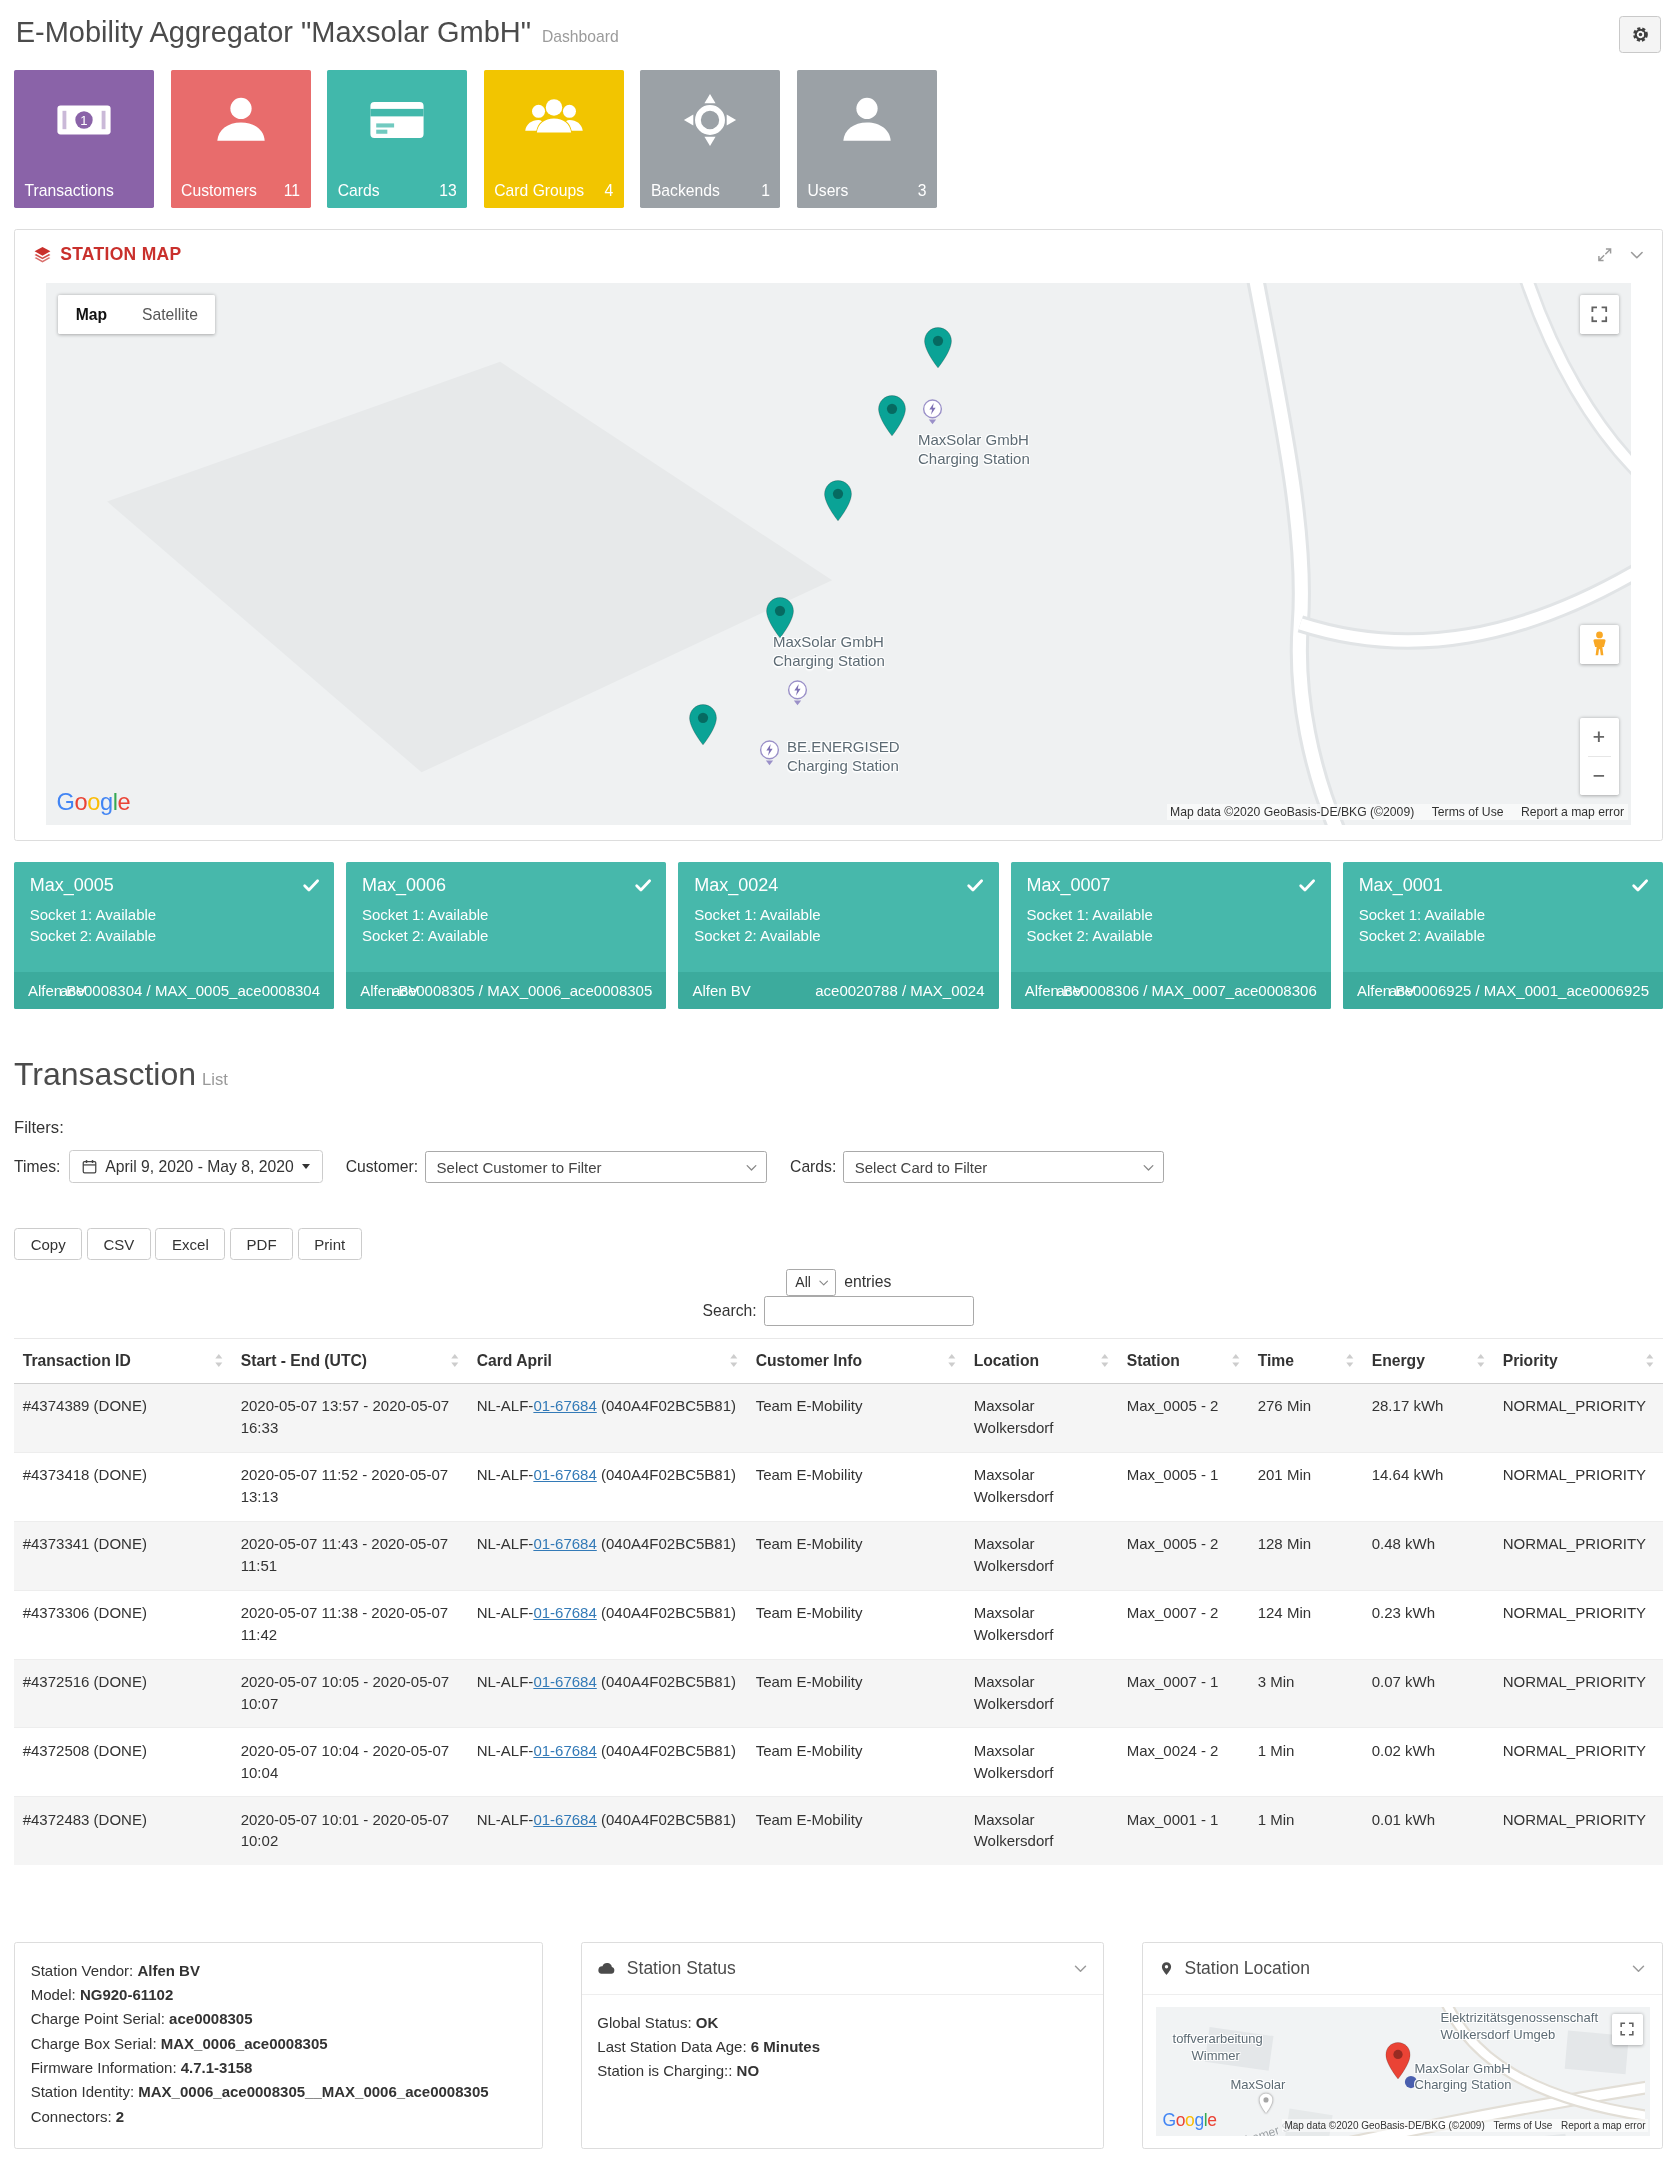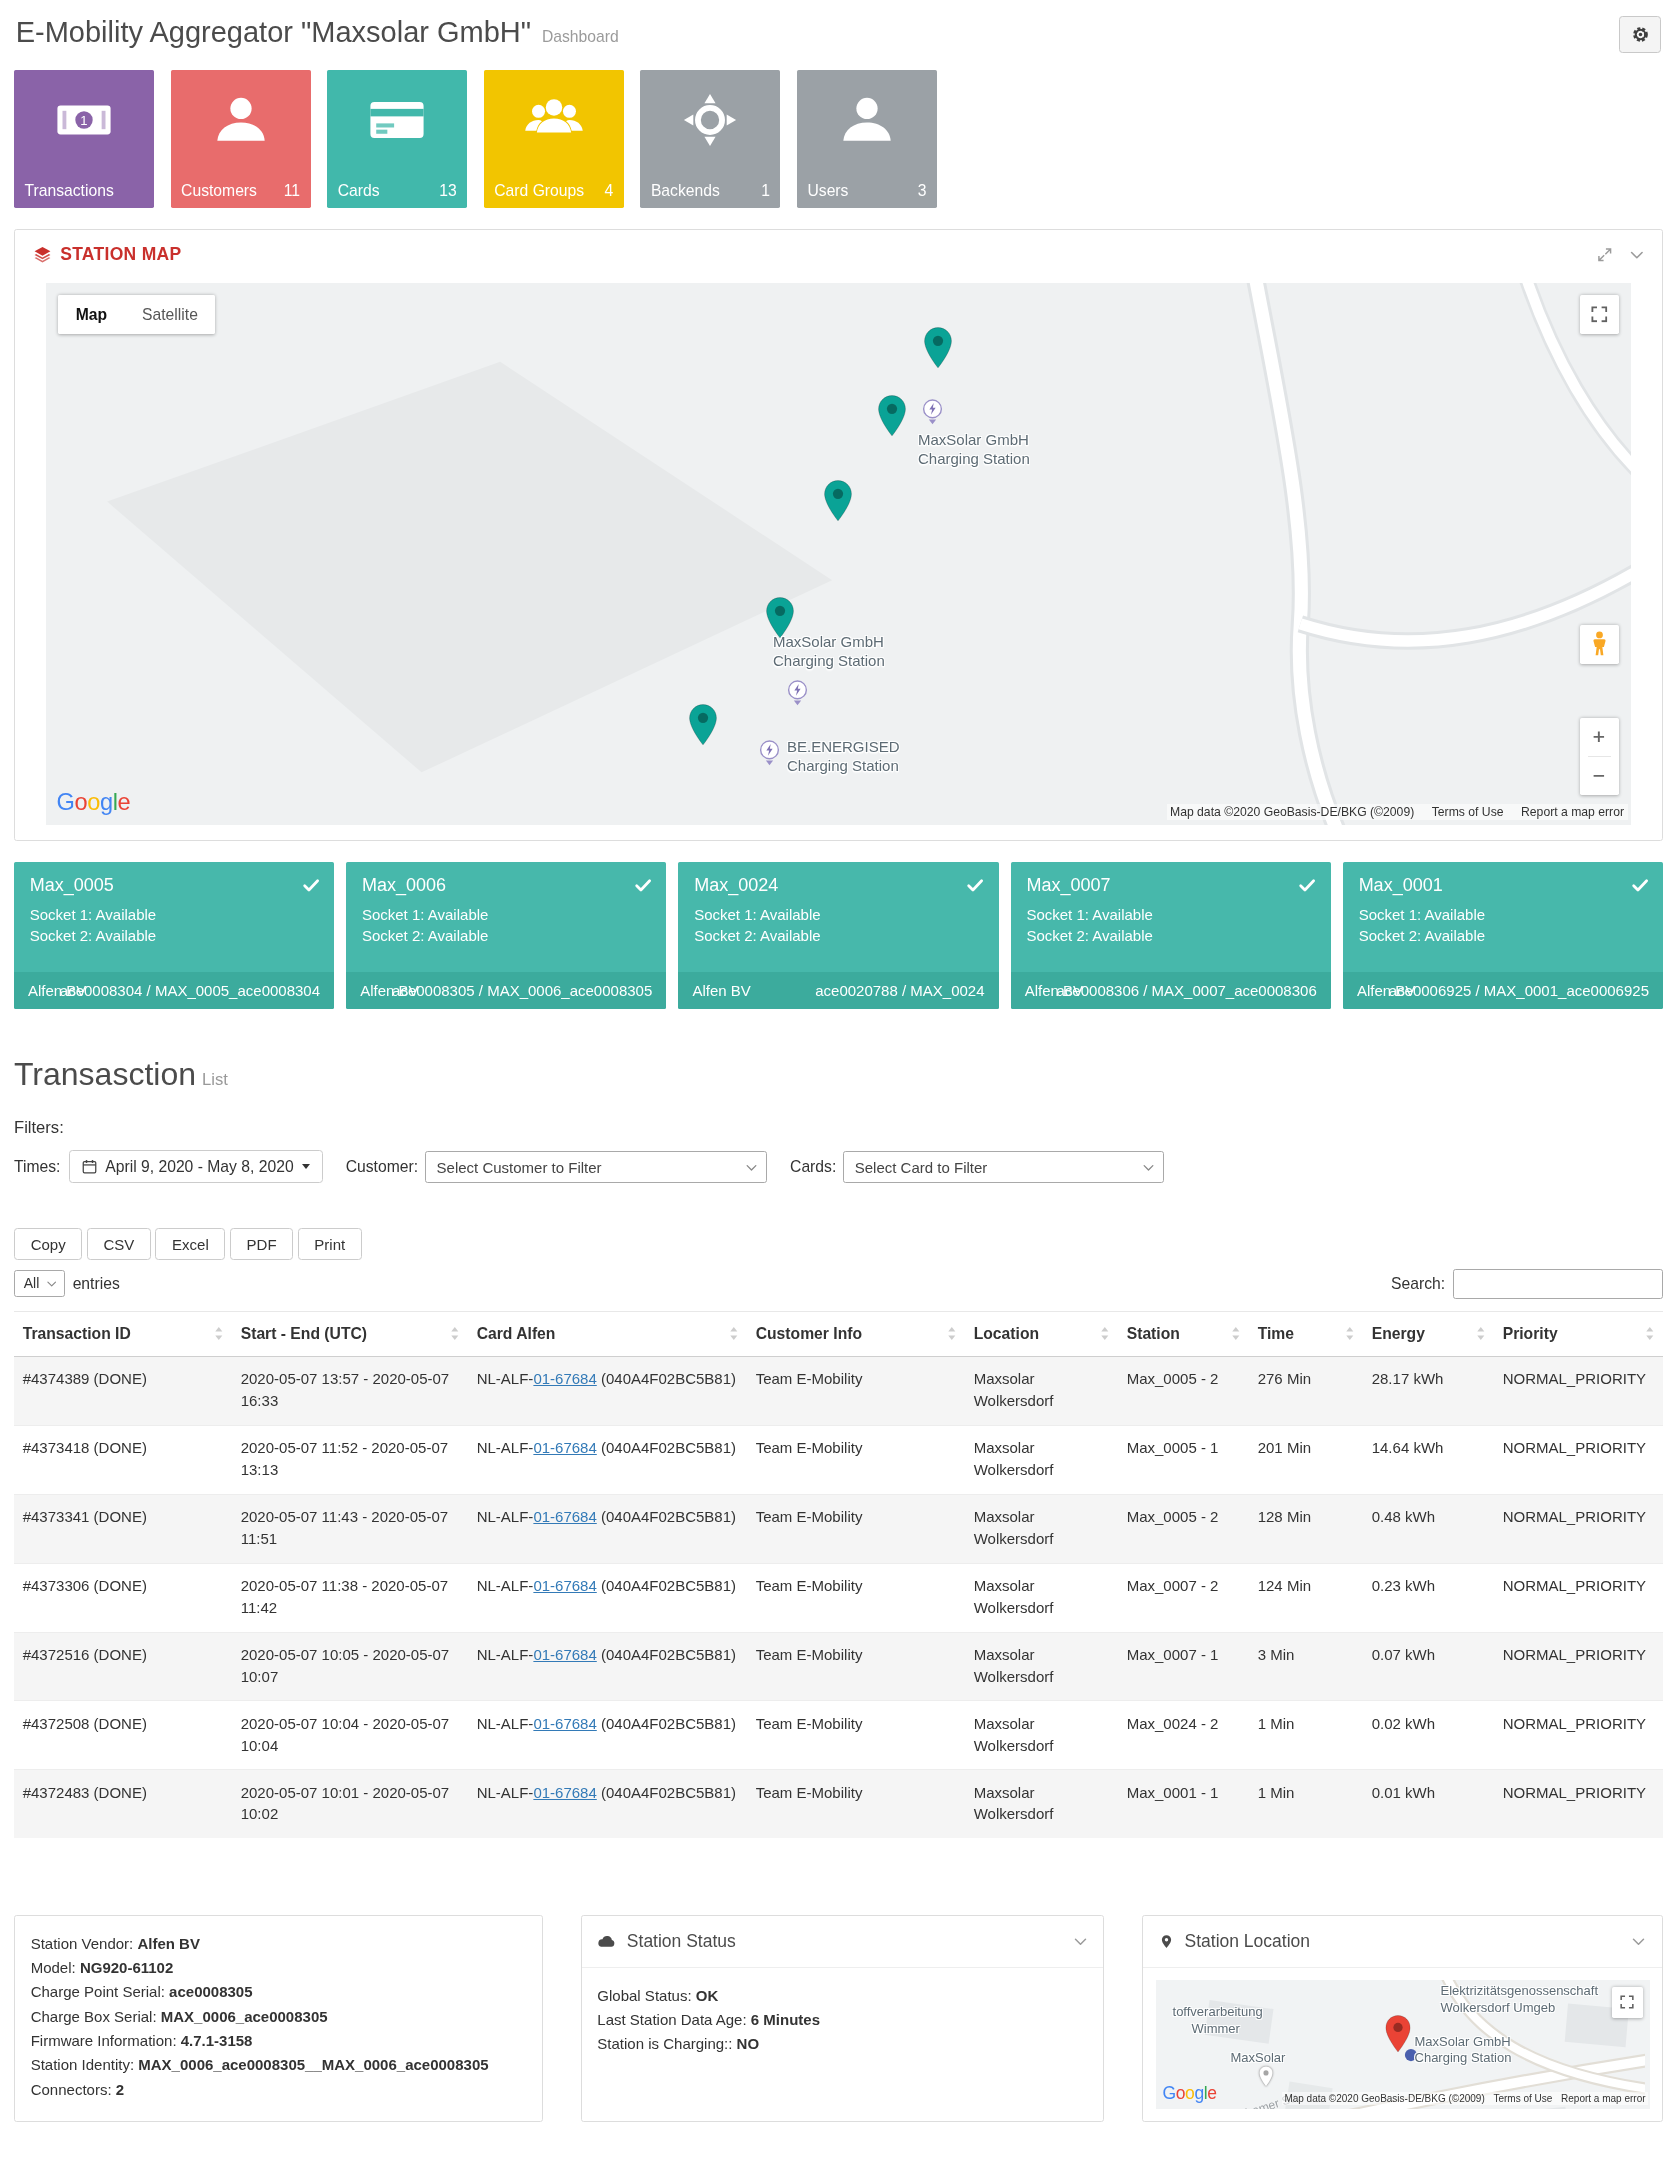--- a/index.html
+++ b/index.html
@@ -62,21 +62,21 @@
   .filters-row { display:flex; align-items:center; font-size:15.7px; }
   .times-btn { display:flex; align-items:center; gap:8.7px; border:0.9px solid #ccc; border-radius:3.5px; background:#fff; padding:0 11.4px; height:33px; margin-left:8.7px; cursor:pointer; }
   .caret { width:0; height:0; border-left:4.4px solid transparent; border-right:4.4px solid transparent; border-top:5.2px solid #333; }
   .f-label { margin-left:23px; }
   .select2 { position:relative; border:0.9px solid #a9a9a9; border-radius:2.6px; background:#fff; height:32px; line-height:31px; padding:0 30px 0 10.5px; color:#444; margin-left:7px; font-size:15px; cursor:pointer; white-space:nowrap; }
   .select2.customer { width:342px; }
   .select2.cards { width:321px; }
   .sel-chev { position:absolute; right:7.9px; top:9.6px; color:#888; }
   .export-row { display:flex; gap:4.4px; margin:45px 0 8.7px; }
   .btn { border:0.9px solid #ccc; background:#fff; border-radius:3.5px; font-size:15px; color:#333; padding:0 15.7px; height:32px; line-height:31px; cursor:pointer; }
-  .table-controls { display:flex; align-items:center; justify-content:space-between; margin:7px 0 3.5px; }
+  .table-controls { display:flex; align-items:center; justify-content:space-between; margin:7px 0 3.5px;flex-direction:column; }
   .entries { display:flex; align-items:center; gap:7.9px; font-size:15.7px; }
   .entries-select { position:relative; border:0.9px solid #a9a9a9; border-radius:2.6px; height:27px; line-height:25px; padding:0 24.5px 0 8.7px; font-size:14px; cursor:pointer; }
   .entries-select .sel-chev { top:7px; right:6.1px; }
   .search { display:flex; align-items:center; gap:7.9px; font-size:15.7px; }
   .search-input { width:210px; height:30px; border:0.9px solid #a9a9a9; border-radius:2.6px; padding:0 7px; font-size:14px; font-family:"Liberation Sans",sans-serif; }
   .tx-table { width:100%; border-collapse:collapse; margin-top:12.2px; }
   .tx-table thead th { font-size:15.7px; font-weight:700; text-align:left; padding:13px 8.7px; border-bottom:0.9px solid #cfcfcf; border-top:0.9px solid #e8e8e8; cursor:pointer; }
   .th-inner { display:flex; align-items:center; justify-content:space-between; gap:7px; }
   .tx-table tbody td { font-size:15px; padding:11.4px 8.7px 13px; vertical-align:top; line-height:1.45; }
   .tx-table tbody tr { border-top:0.9px solid #ededed; }
@@ -543,21 +543,21 @@
         <th>
             <div class="th-inner">
               <span>Start - End (UTC)</span>
               <svg width="9.6" height="15" viewBox="0 0 11 17">
                 <use href="#sym-sort"></use>
               </svg>
             </div>
           </th>
         <th>
             <div class="th-inner">
-              <span>Card Alfen</span>
+              <span>Card April</span>
               <svg width="9.6" height="15" viewBox="0 0 11 17">
                 <use href="#sym-sort"></use>
               </svg>
             </div>
           </th>
         <th>
             <div class="th-inner">
               <span>Customer Info</span>
               <svg width="9.6" height="15" viewBox="0 0 11 17">
                 <use href="#sym-sort"></use>

